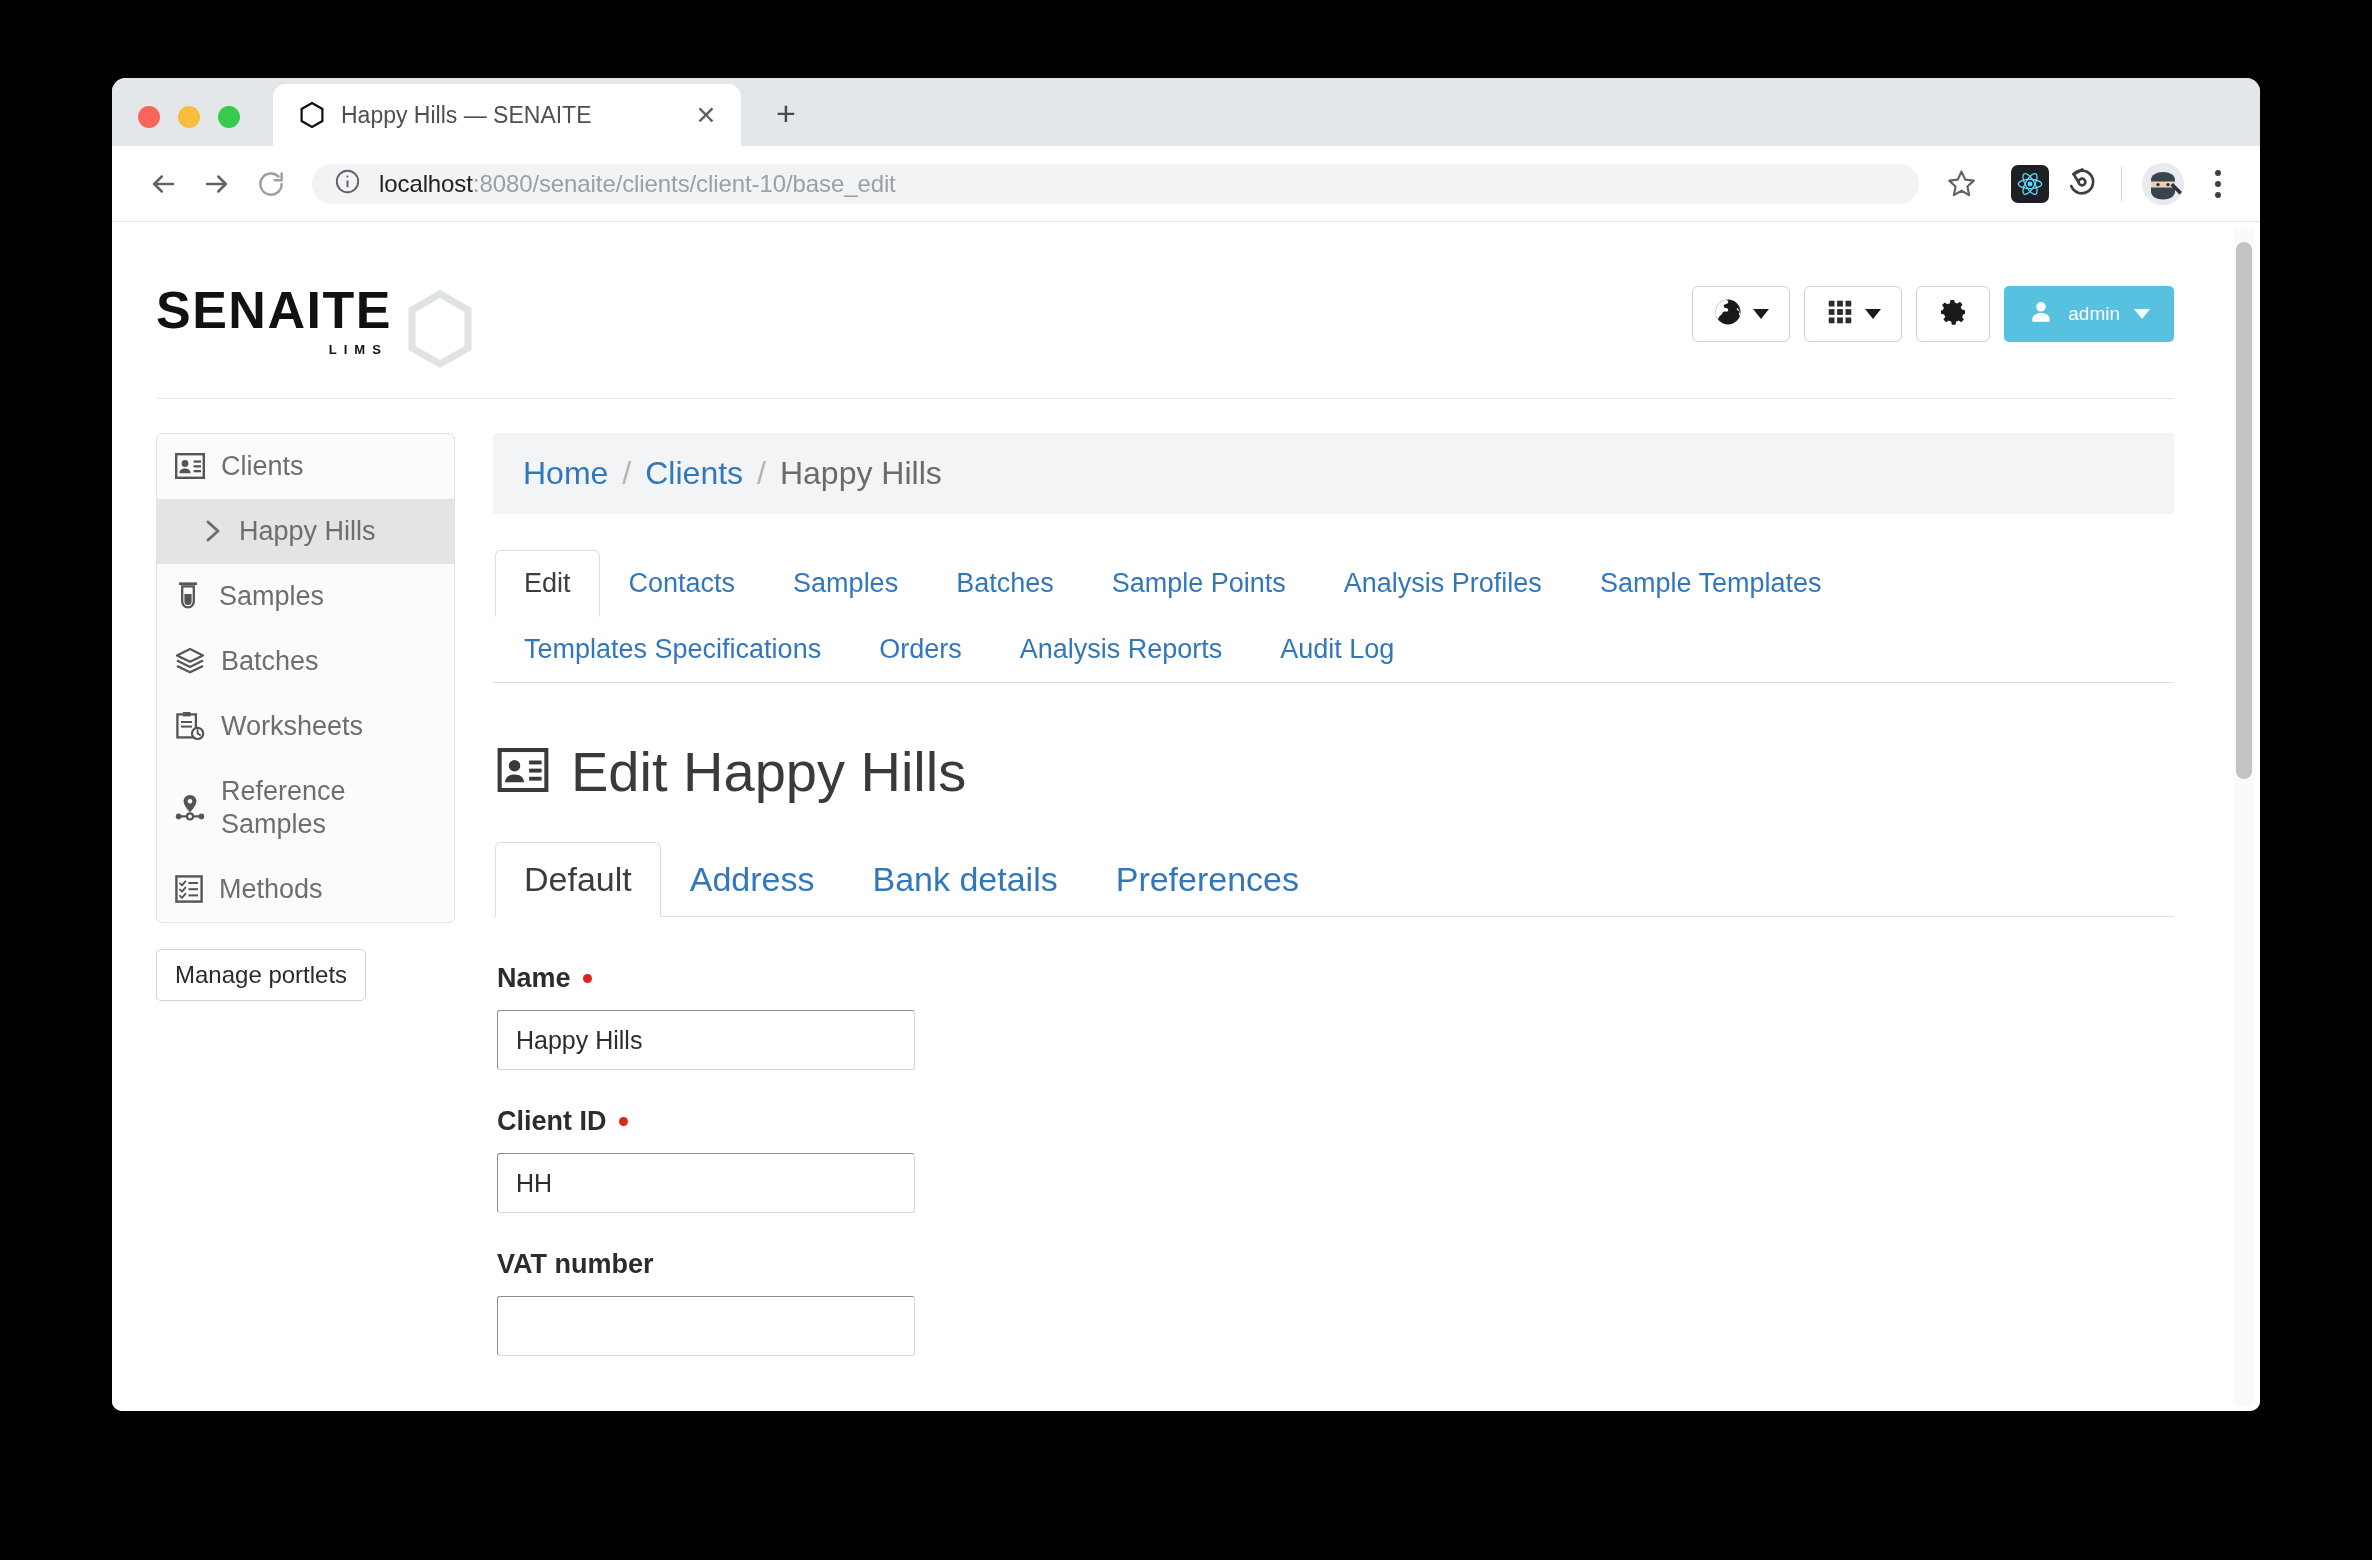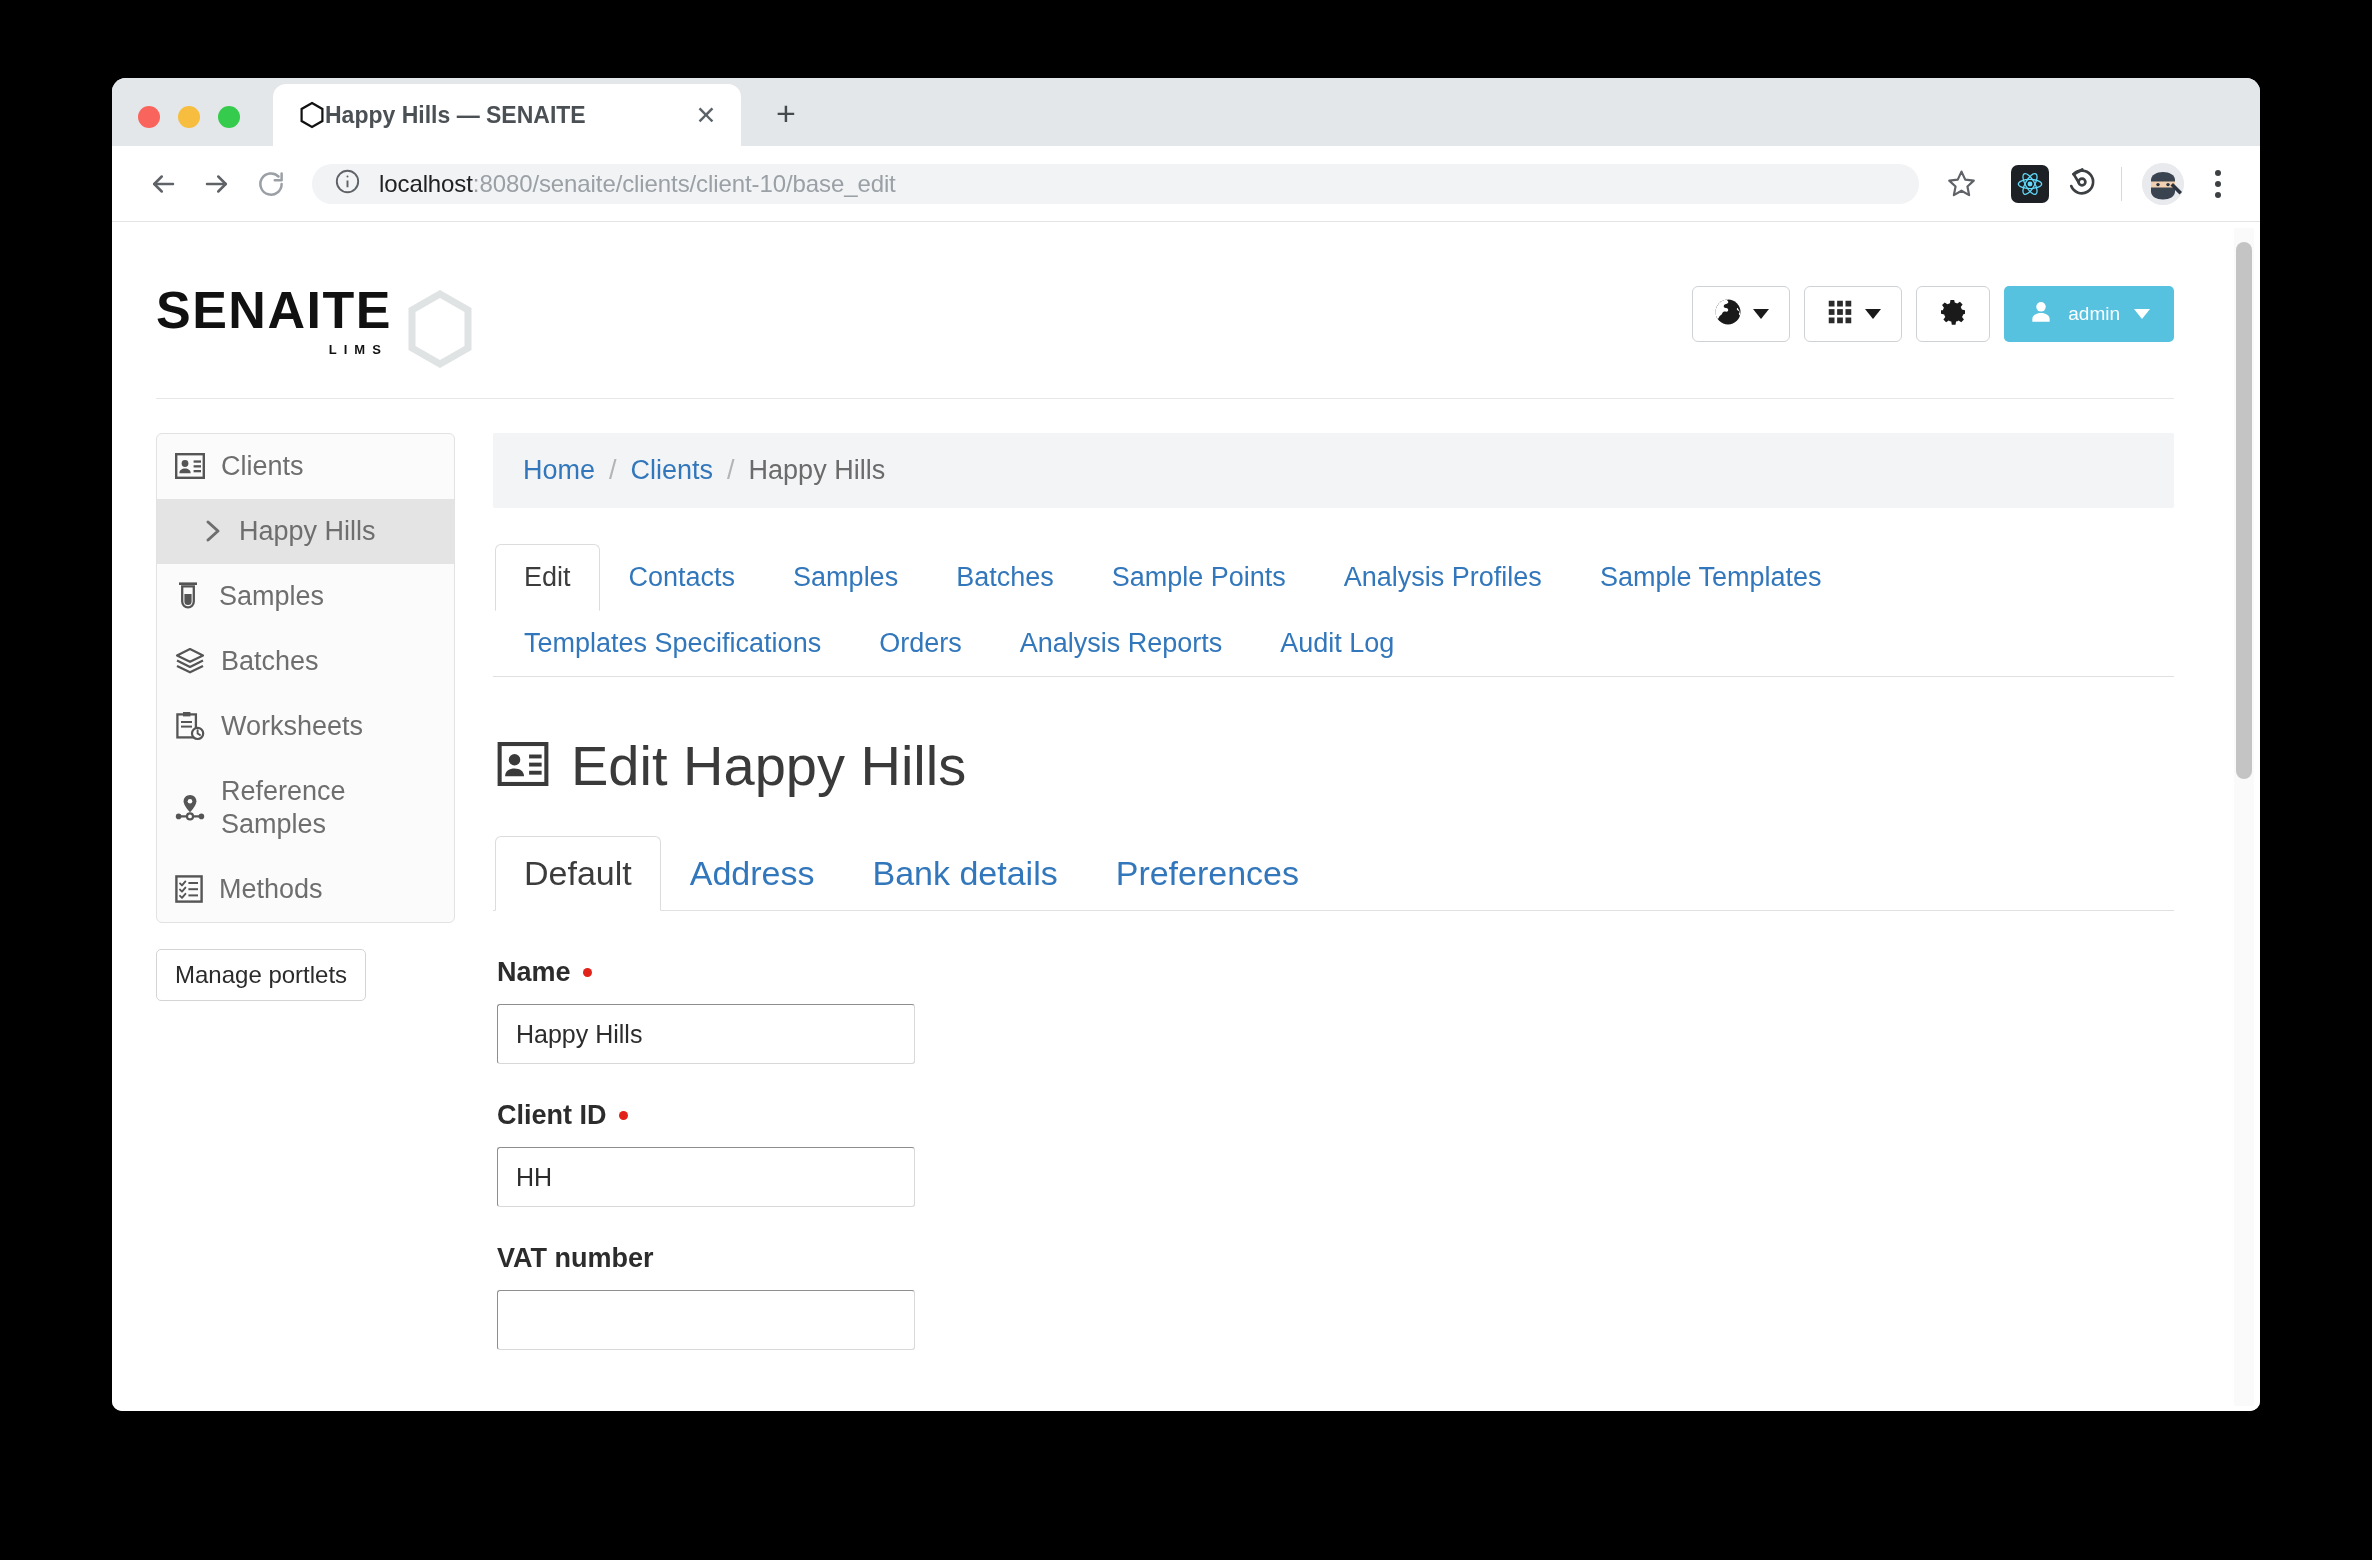--- a/index.html
+++ b/index.html
@@ -46,23 +46,24 @@
     margin-left: 139px;
     width: 468px; height: 62px;
     background: #ffffff;
     border-radius: 13px 13px 0 0;
     display: flex; align-items: center;
     padding: 0 20px 0 26px;
   }
   #tab-favicon { width: 26px; height: 28px; flex: 0 0 auto; }
   #tab-title {
     flex: 1 1 auto;
+    margin-left: 16px;
     font-size: 23px;
     color: #4b5055;
-    white-space: nowrap; overflow: hidden; text-overflow: ellipsis; font-weight: bold;
+    white-space: nowrap; overflow: hidden; text-overflow: ellipsis;
   }
   #tab-close {
     flex: 0 0 auto;
     width: 30px; height: 30px;
     display: flex; align-items: center; justify-content: center;
     color: #5c6368; font-size: 25px; line-height: 1;
     cursor: pointer;
   }
   #new-tab-button {
     margin-left: 26px; margin-bottom: 14px;
@@ -214,21 +215,21 @@
     font-size: 24px; color: #2b2b2b;
     display: inline-block; cursor: pointer;
   }
 
   
   #content { flex: 1 1 auto; margin-left: 38px; min-width: 0; }
 
   #breadcrumb {
     background: #f3f4f5;
     padding: 22px 30px;
-    font-size: 27px; color: #6b6b6b;
+    font-size: 32px; color: #6b6b6b;
     display: flex; align-items: center; gap: 14px;
     border-radius: 2px;
   }
   #breadcrumb a { color: #3277bb; text-decoration: none; cursor: pointer; }
   #breadcrumb .sep { color: #b4b4b4; }
 
   #content-tabs {
     margin-top: 36px;
     display: flex; flex-wrap: wrap;
     border-bottom: 1px solid #e0e0e0;

